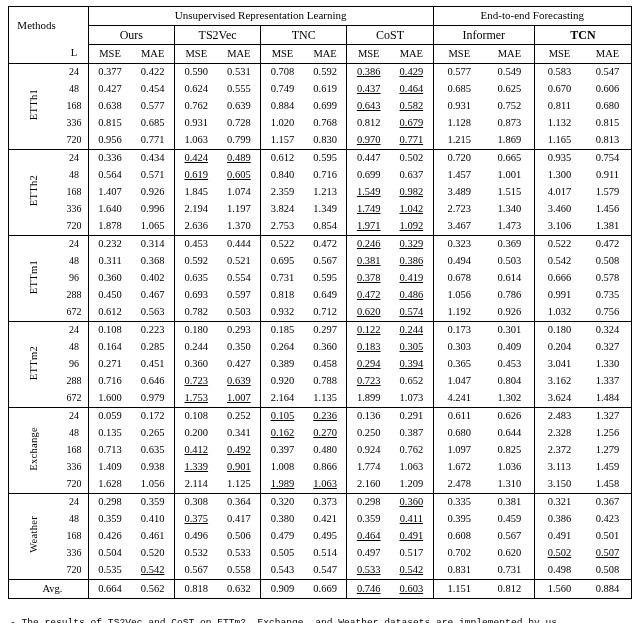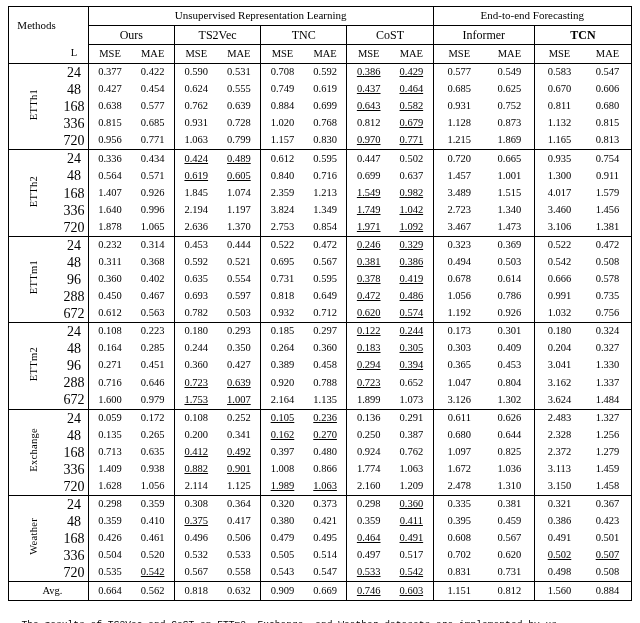--- a/index.html
+++ b/index.html
@@ -64,21 +64,21 @@
     position: relative;
   }
   .rotlabel .inner {
     writing-mode: vertical-rl;
     transform: rotate(180deg);
     font-size: 10.5px;
     letter-spacing: 0.3px;
     display: inline-block;
     white-space: nowrap;
   }
-  .lcol { font-size: 14px; }
+  .lcol { font-size: 10px; }
   .avgrow td { font-size: 10.5px; }
   .note {
     font-size: 9.6px;
     margin-top: 18px;
     padding-left: 2px;
     font-family: Liberation Mono, monospace;
   }
   .colhdr { font-size: 10.5px; }
   .hdr-ours { font-size: 12px; }
 </style>
@@ -426,21 +426,21 @@
         <tr class="thinrule">
           <td class="lcol" style="height:17px;">672</td>
           <td class="bold vline-l">1.600</td>
           <td class="bold">0.979</td>
           <td class="uline vline-l">1.753</td>
           <td class="uline">1.007</td>
           <td class="vline-l">2.164</td>
           <td class="">1.135</td>
           <td class="vline-l">1.899</td>
           <td class="">1.073</td>
-          <td class="vline-l">3.126</td>
+          <td class="vline-l">4.241</td>
           <td class="">1.302</td>
           <td class="vline-l">3.624</td>
           <td class="vline-r">1.484</td>
         </tr>
         <tr class="">
           <td class="rotlabel vline-l" rowspan="5" style="border-bottom:0.6px solid #000;"><span class="inner">Exchange</span></td>
           <td class="lcol" style="height:17px;">24</td>
           <td class="bold vline-l">0.059</td>
           <td class="bold">0.172</td>
           <td class="vline-l">0.108</td>
@@ -481,21 +481,21 @@
           <td class="">0.762</td>
           <td class="vline-l">1.097</td>
           <td class="">0.825</td>
           <td class="vline-l">2.372</td>
           <td class="vline-r">1.279</td>
         </tr>
         <tr class="">
           <td class="lcol" style="height:17px;">336</td>
           <td class="vline-l">1.409</td>
           <td class="">0.938</td>
-          <td class="uline vline-l">0.882</td>
+          <td class="uline vline-l">1.339</td>
           <td class="uline">0.901</td>
           <td class="bold vline-l">1.008</td>
           <td class="bold">0.866</td>
           <td class="vline-l">1.774</td>
           <td class="">1.063</td>
           <td class="vline-l">1.672</td>
           <td class="">1.036</td>
           <td class="vline-l">3.113</td>
           <td class="vline-r">1.459</td>
         </tr>

